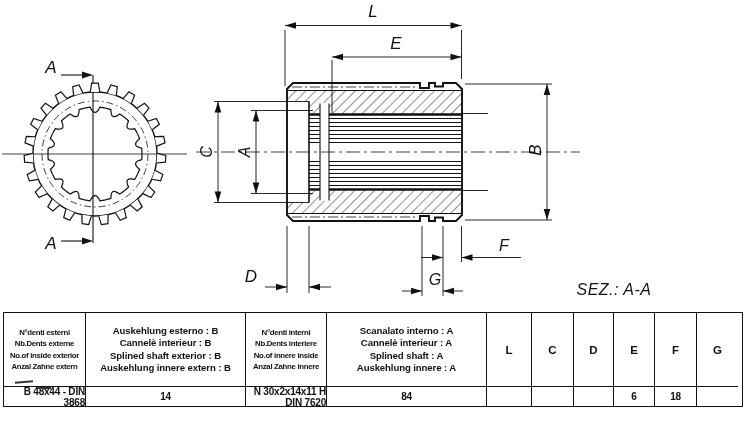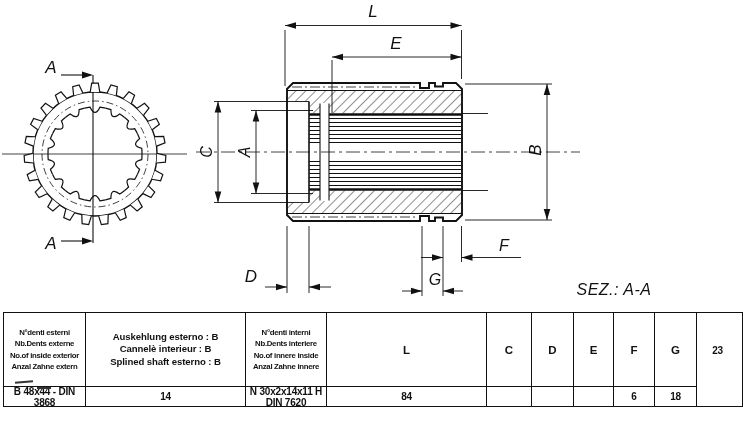--- a/index.html
+++ b/index.html
@@ -7,21 +7,21 @@
          font-family:"Liberation Sans",sans-serif;color:#111;}
   svg text{fill:#111;}
   .dim{font-family:"Liberation Sans",sans-serif;font-style:italic;font-size:17px;}
   .dim-s{font-family:"Liberation Sans",sans-serif;font-style:italic;font-size:16px;}
   .sez{font-family:"Liberation Sans",sans-serif;font-style:italic;font-size:16px;letter-spacing:.5px;}
   
   #spec{position:absolute;left:3px;top:312px;width:738px;border:1.7px solid #111;
         display:grid;grid-template-columns:82px 160px 81px 160px 45px 42px 40px 41px 42px 41px;
         grid-template-rows:74px 19px;background:#fff;}
   .c{border-right:1.5px solid #111;display:flex;flex-direction:column;align-items:center;
-     justify-content:center;text-align:center;font-weight:bold;overflow:hidden;}
+     justify-content:center;text-align:right;font-weight:bold;overflow:hidden;}
   .c:nth-child(10n){border-right:none;}
   .hd{border-bottom:1.5px solid #111;}
   .t-sm{font-size:7.8px;letter-spacing:-0.3px;line-height:11.5px;}
   .t-md{font-size:9.6px;letter-spacing:-0.1px;line-height:12.5px;}
   .t-letter{font-size:11.5px;}
   .t-val{font-size:10px;letter-spacing:-0.2px;}
   .stray{position:absolute;background:#333;height:1.8px;}
 </style>
 </head>
 <body>
@@ -223,36 +223,42 @@
 <div id="spec">
   <div class="c hd t-sm">
     <div>N°denti esterni</div>
     <div>Nb.Dents externe</div>
     <div>No.of inside exterior</div>
     <div>Anzal Zahne extern</div>
   </div>
   <div class="c hd t-md">
     <div>Auskehlung esterno : B</div>
     <div>Cannelè interieur : B</div>
-    <div>Splined shaft esterno : B</div>
+    <div>Splined shaft exterior : B</div>
+    <div>Auskehlung innere extern : B</div>
   </div>
   <div class="c hd t-sm">
     <div>N°denti interni</div>
     <div>Nb.Dents interiere</div>
     <div>No.of innere inside</div>
     <div>Anzal Zahne innere</div>
+  </div>
+  <div class="c hd t-md">
+    <div>Scanalato interno : A</div>
+    <div>Cannelè interieur : A</div>
+    <div>Splined shaft : A</div>
+    <div>Auskehlung innere : A</div>
   </div>
   <div class="c hd t-letter">L</div>
   <div class="c hd t-letter">C</div>
   <div class="c hd t-letter">D</div>
   <div class="c hd t-letter">E</div>
   <div class="c hd t-letter">F</div>
   <div class="c hd t-letter">G</div>
 
-  <div class="c t-val">23</div>
   <div class="c t-val">B 48x44 - DIN 3868</div>
   <div class="c t-val">14</div>
   <div class="c t-val">N 30x2x14x11 H DIN 7620</div>
   <div class="c t-val">84</div>
   <div class="c t-val"></div>
   <div class="c t-val"></div>
   <div class="c t-val"></div>
   <div class="c t-val">6</div>
   <div class="c t-val">18</div>
 

